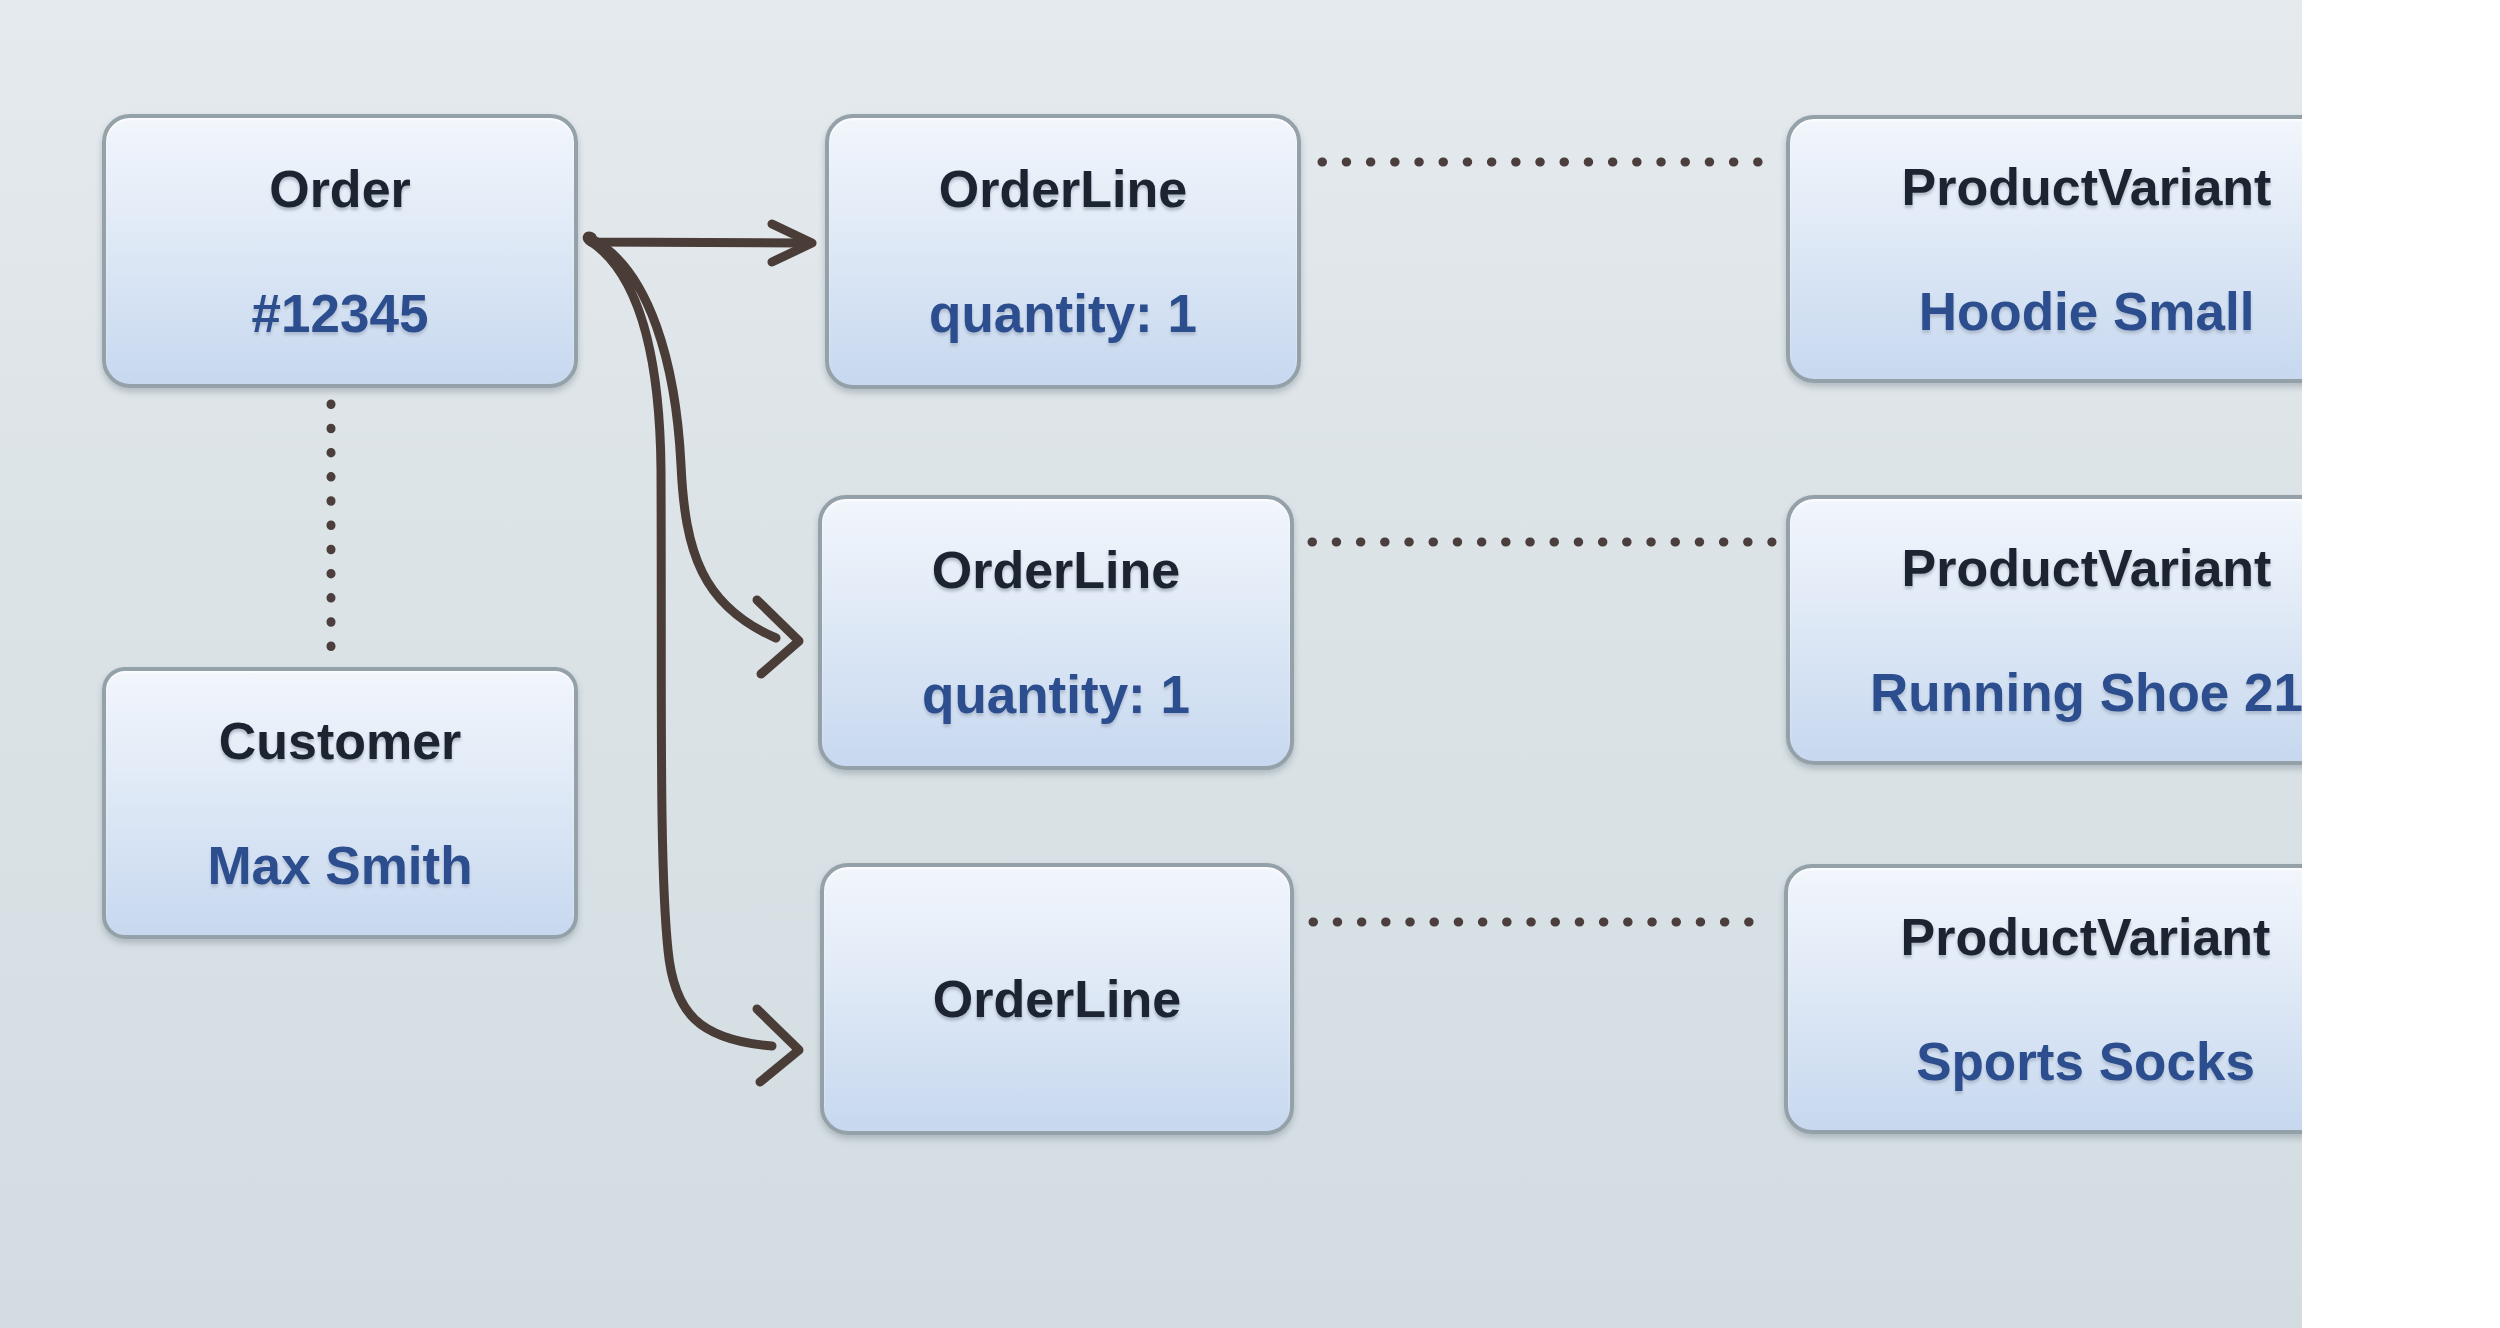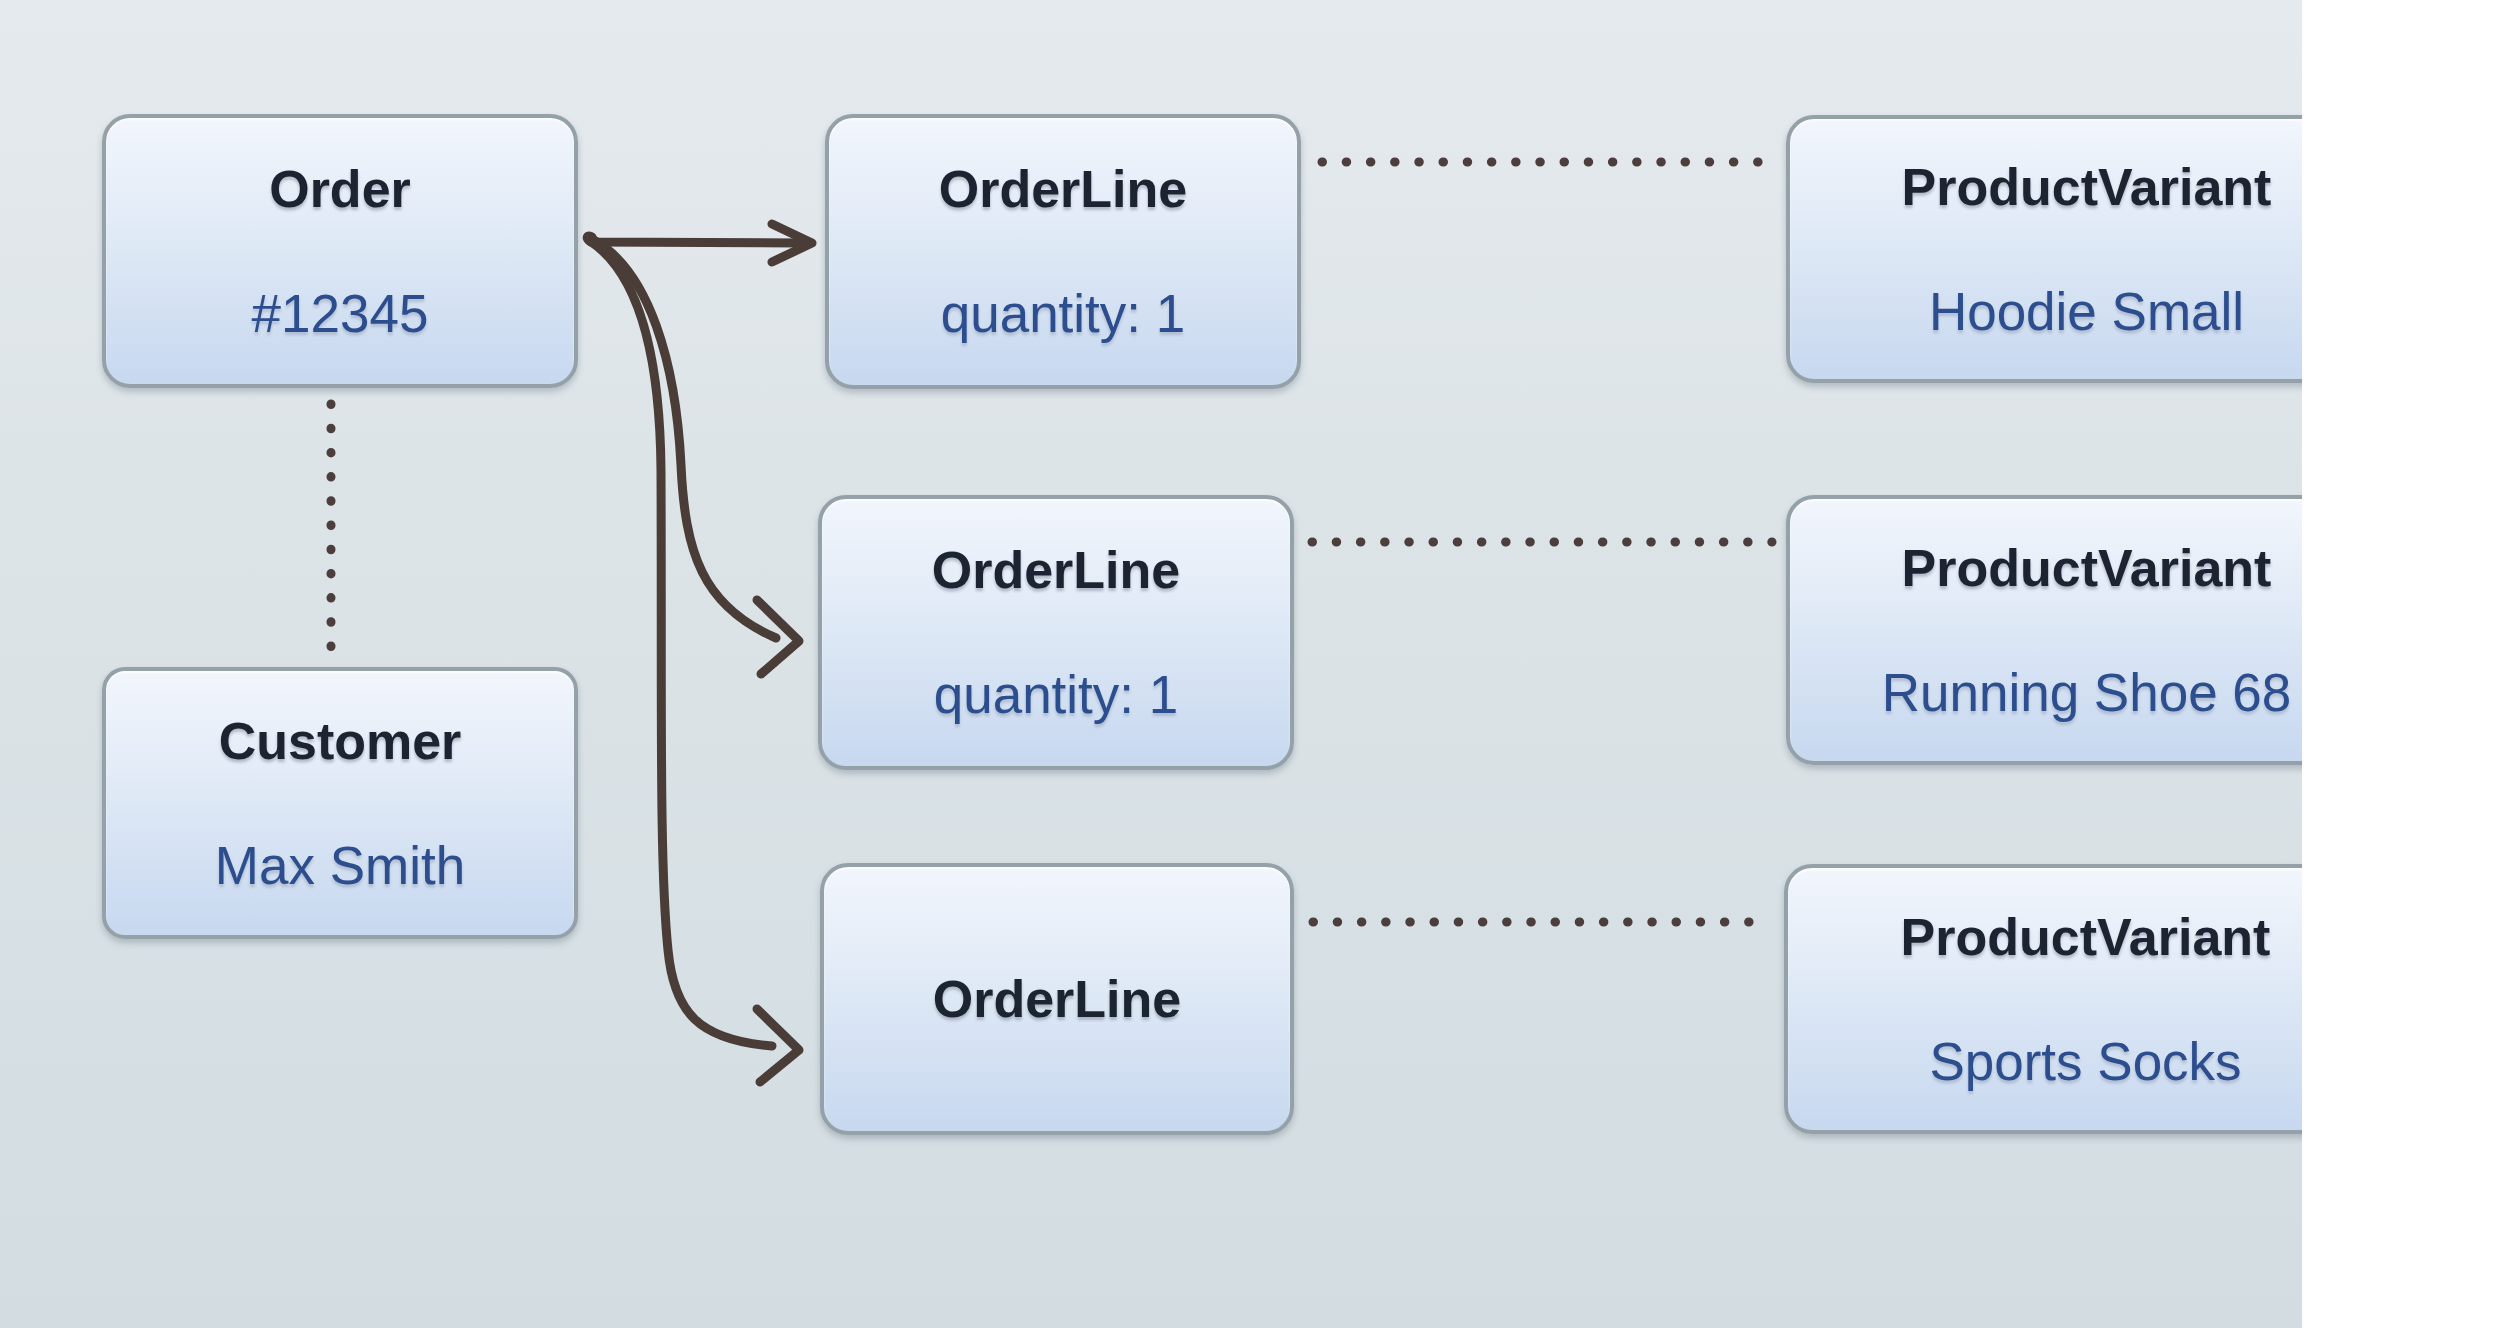--- a/index.html
+++ b/index.html
@@ -36,21 +36,21 @@
     display:flex;flex-direction:column;align-items:center;justify-content:center;
     gap:72px;
   }
   .node-title{
     font-size:52px;font-weight:bold;line-height:1;
     color:var(--title-text);
     text-shadow:0 3px 3px rgba(25,35,55,0.25);
     white-space:nowrap;
   }
   .node-value{
-    font-size:53px;font-weight:normal;line-height:1;
+    font-size:53px;font-weight:bold;line-height:1;
     color:var(--value-text);
     text-shadow:0 3px 3px rgba(25,35,55,0.18);
     white-space:nowrap;
   }
   .n-order       {left:102px;  top:114px; width:476px; height:274px;}
   .n-customer    {left:102px;  top:667px; width:476px; height:272px;border-radius:23px;}
   .n-orderline-1 {left:825px;  top:114px; width:476px; height:275px;}
   .n-orderline-2 {left:818px;  top:495px; width:476px; height:275px;}
   .n-orderline-3 {left:820px;  top:863px; width:474px; height:272px;}
   .n-productvariant-1{left:1786px; top:115px; width:601px; height:268px;}
@@ -121,21 +121,21 @@
     <div class="node-title">OrderLine</div>
   </div>
 
   <div class="node n-productvariant-1">
     <div class="node-title">ProductVariant</div>
     <div class="node-value">Hoodie Small</div>
   </div>
 
   <div class="node n-productvariant-2">
     <div class="node-title">ProductVariant</div>
-    <div class="node-value">Running Shoe 68</div>
+    <div class="node-value">Running Shoe 21</div>
   </div>
 
   <div class="node n-productvariant-3">
     <div class="node-title">ProductVariant</div>
     <div class="node-value">Sports Socks</div>
   </div>
 
 </div>
 
 </body></html>

